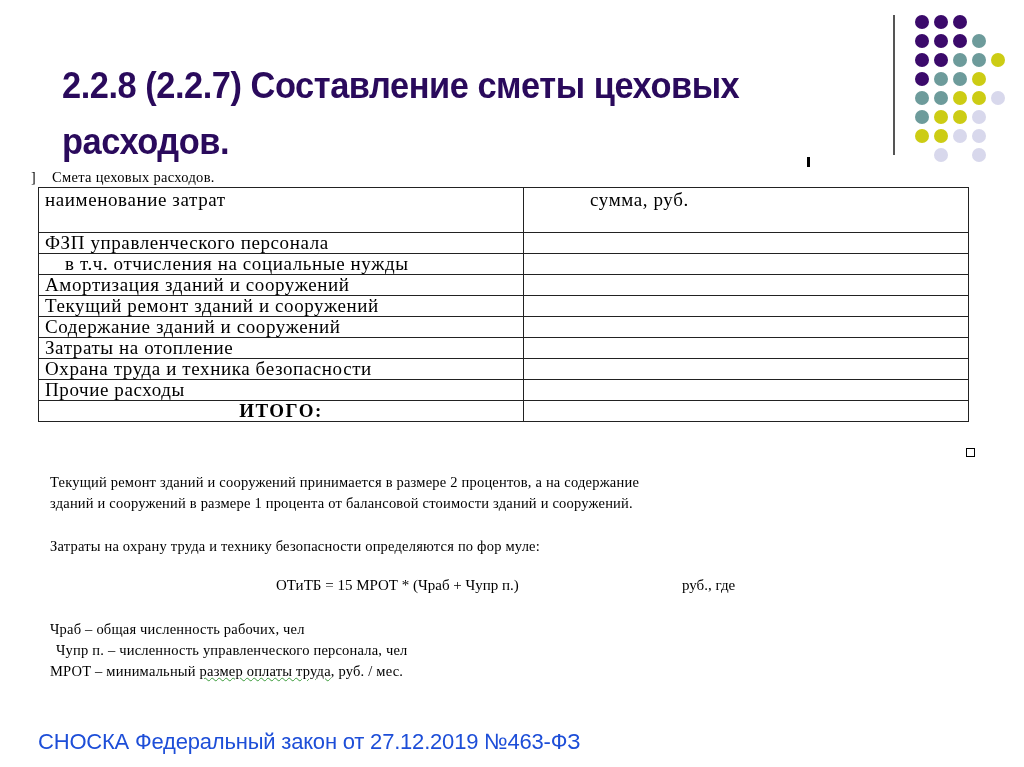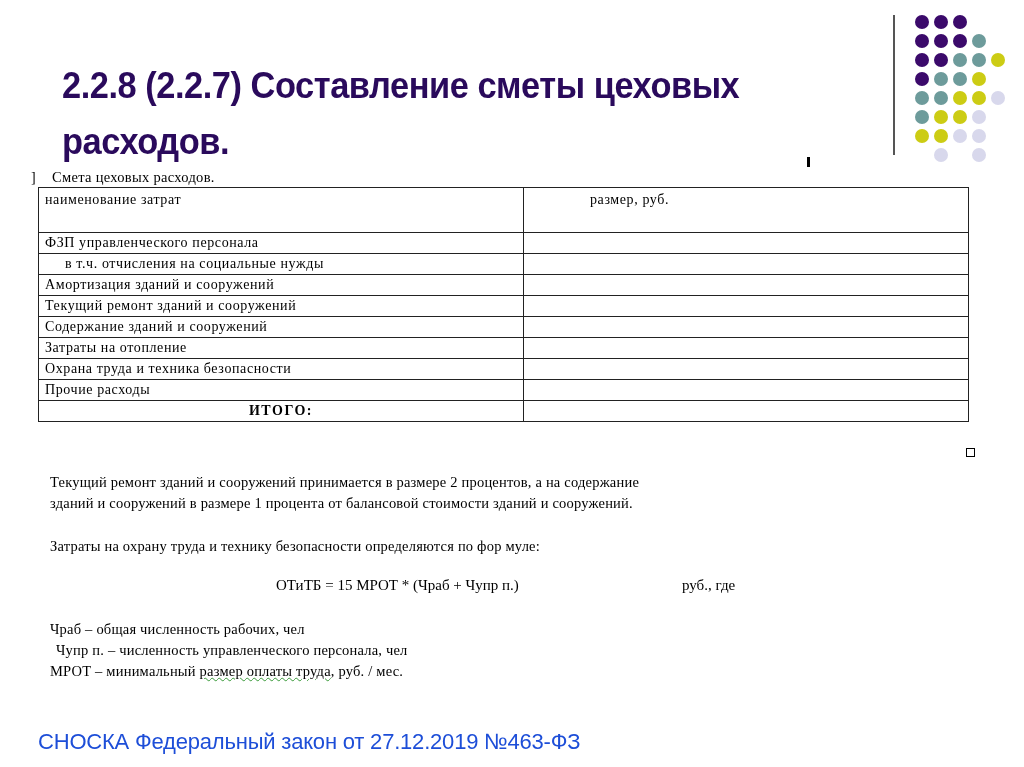--- a/index.html
+++ b/index.html
@@ -3,21 +3,21 @@
 <meta charset="utf-8">
 <style>
   html, body { margin:0; padding:0; background:#ffffff; }
   body { width:1024px; height:767px; position:relative; overflow:hidden; font-family:"Liberation Serif", serif; color:#000; }
   .title { position:absolute; left:62px; top:58px; width:820px; font-family:"Liberation Sans", sans-serif; font-weight:bold; font-size:37px; line-height:56px; color:#2a0a5c; letter-spacing:-0.5px; transform:scaleX(0.93); transform-origin:left top; }
   .vline { position:absolute; left:893px; top:15px; width:2px; height:140px; background:#555; }
   .dot { position:absolute; width:14px; height:14px; border-radius:50%; }
   .cursor-mark { position:absolute; left:807px; top:157px; width:3px; height:10px; background:#000; }
   .bracket { position:absolute; left:31px; top:170px; font-size:14px; }
   .caption { position:absolute; left:52px; top:169px; font-size:14.5px; letter-spacing:0.3px; }
-  table.smeta { position:absolute; left:38px; top:187px; width:931px; border-collapse:collapse; font-size:14px; letter-spacing:0.6px; }
+  table.smeta { position:absolute; left:38px; top:187px; width:931px; border-collapse:collapse; font-size:19px; letter-spacing:0.6px; }
   table.smeta td { border:1.5px solid #222; padding:0 6px; height:20px; line-height:19px; vertical-align:top; }
   table.smeta td.c1 { width:452px; }
   table.smeta tr.head td { height:42px; padding-top:2px; }
   table.smeta td.sum-head { padding-left:66px; }
   table.smeta td.indent { padding-left:26px; }
   table.smeta td.total { text-align:center; font-weight:bold; letter-spacing:1.5px; }
   .handle { position:absolute; left:966px; top:448px; width:7px; height:7px; border:1px solid #000; background:#fff; }
   .para { position:absolute; left:50px; font-size:14.5px; letter-spacing:0.2px; line-height:21px; }
   .formula { position:absolute; left:276px; top:577px; font-size:15px; }
   .formula-unit { position:absolute; left:682px; top:577px; font-size:15px; }
@@ -66,21 +66,21 @@
 
 <div class="cursor-mark"></div>
 <div class="bracket">]</div>
 
 <div class="caption">Смета цеховых расходов.</div>
 
 <table class="smeta">
   <tbody>
       <tr class="head">
     <td class="c1">наименование затрат</td>
-    <td class="sum-head">размер, руб.</td>
+    <td class="sum-head">сумма, руб.</td>
   </tr>
   <tr>
         <td class="c1">ФЗП управленческого персонала</td>
         <td></td>
       </tr>
   <tr>
         <td class="c1 indent">в т.ч. отчисления на социальные нужды</td>
         <td></td>
       </tr>
   <tr>

